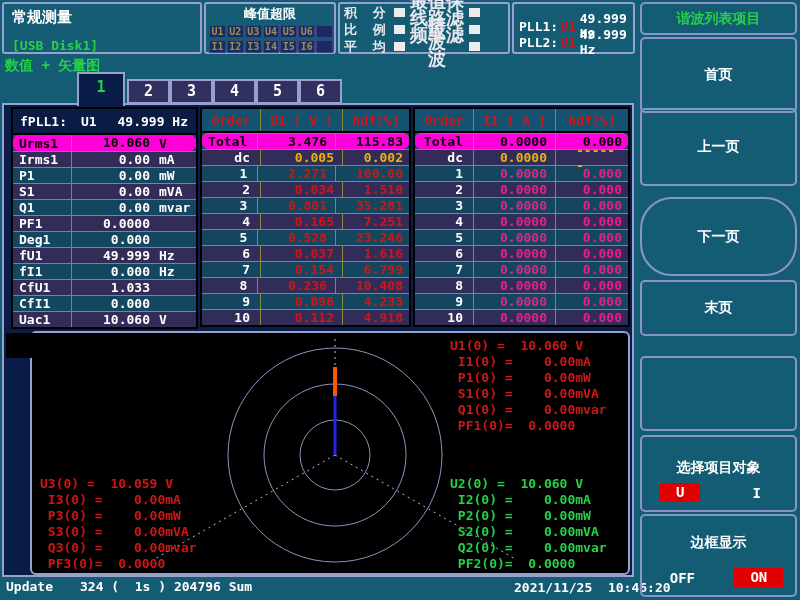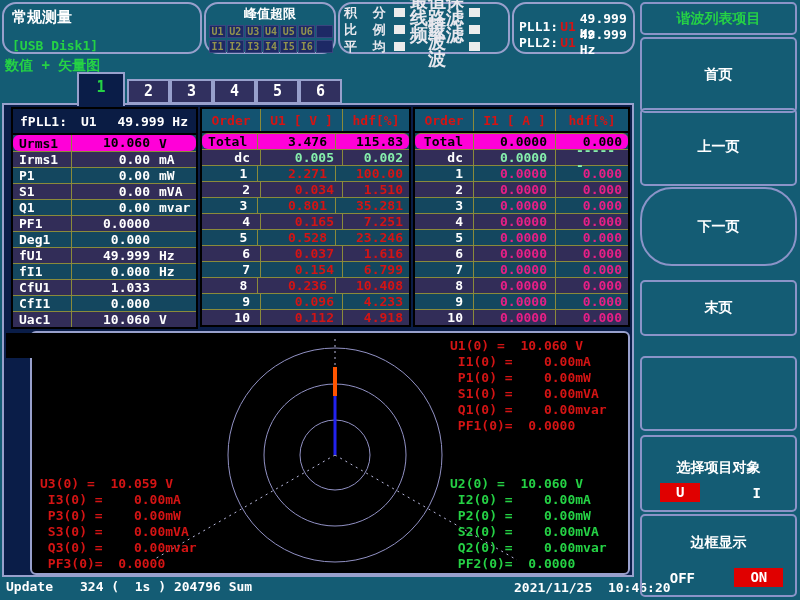--- a/index.html
+++ b/index.html
@@ -5,21 +5,21 @@
   :root{
     --lav:#98a0cc; --navy:#0a1d48; --teal-bg:#145c74;
     --teal-row:#14475f; --indigo-row:#322d58; --gold:#8a8a3a;
     --mag:#ff00d8; --red:#d41414; --pink:#e81f86; --green:#25d245;
     --badge:#e00000; --cellbg:#1d2965; --cellfg:#93944e;
   }
   html,body{margin:0;padding:0;}
   body{font-family:"DejaVu Sans Mono", monospace; font-weight:bold;}
   .screen{position:relative;width:800px;height:600px;background:var(--teal-bg);overflow:hidden;}
   .abs{position:absolute;}
-  .box{position:absolute;border:2px solid var(--lav);border-radius:14px;box-sizing:border-box;}
+  .box{position:absolute;border:2px solid var(--lav);border-radius:3px;box-sizing:border-box;}
   .w{color:#fff;}
 
   
   .t-title{left:8px;top:4px;font-size:15px;color:#fff;}
   .t-usb{left:8px;top:34px;font-size:13px;color:var(--green);}
   .peak-title{text-align:center;font-size:13px;color:#fff;margin-top:1px;}
   .peak-row{display:flex;margin:2px 0 0 3px;}
   .pcell{width:17px;height:13px;background:var(--cellbg);border:1px solid #39457f;
          color:var(--cellfg);font-size:10px;line-height:12px;text-align:center;margin-right:1px;box-sizing:border-box;}
   .tog-row{display:flex;align-items:center;height:17px;padding-left:4px;}
@@ -49,21 +49,21 @@
   .magrow .lt-val{color:#000;}
   .lt-unit{width:42px;padding-left:5px;color:#fff;box-sizing:border-box;}
   .magrow .lt-unit{color:#000;}
   .hhead{height:24px;background:#135371;border-bottom:2px solid #000;color:var(--red);border-top:none;}
   .hc{box-sizing:border-box;align-self:stretch;display:flex;align-items:center;}
   .c-order{width:58px;justify-content:flex-end;padding-right:10px;}
   .c-val{width:82px;border-left:1px solid var(--gold);justify-content:flex-end;padding-right:8px;}
   .c-hdf{flex:1;border-left:1px solid var(--gold);justify-content:flex-end;padding-right:6px;padding-left:20px;}
   .hhead .hc{justify-content:center;padding:0;}
   .ord{color:#fff;} .magrow .ord{color:#000;}
-  .v-red{color:var(--red);} .v-pink{color:var(--pink);} .v-wh{color:#86efac;} .v-blk{color:#000;}
+  .v-red{color:var(--red);} .v-pink{color:var(--pink);} .v-wh{color:#eab308;} .v-blk{color:#000;}
 
   
   .vec{left:26px;top:226px;width:600px;height:244px;background:#000;border:2px solid var(--lav);border-radius:6px;position:absolute;box-sizing:border-box;overflow:hidden;}
   .vec pre{position:absolute;margin:0;font-family:"DejaVu Sans Mono",monospace;font-weight:bold;font-size:13px;line-height:16px;}
   .marker{left:6px;top:333px;width:34px;height:25px;background:#000;z-index:5;}
 
   
   .status{left:0;top:579px;width:640px;height:21px;color:#fff;font-size:13px;display:flex;}
   .st-upd{padding-left:6px;width:74px;}
   .st-val{white-space:pre;}
@@ -405,21 +405,21 @@
   <div class="abs status">
     <span class="st-upd">Update</span>
     <span class="st-val">324 (  1s ) 204796 Sum</span>
   </div>
   <div class="st-date abs">2021/11/25  10:46:20</div>
 
   <div class="side-box side-title">谐波列表项目</div>
   <div id="side-nav">
       <div class="side-box" style="top: 37px; height: 76px;">首页</div>
       <div class="side-box" style="top: 108px; height: 78px;">上一页</div>
-      <div class="side-box" style="top: 187px; height: 79px; border-radius: 32px;">下一页</div>
+      <div class="side-box" style="top: 197px; height: 79px; border-radius: 32px;">下一页</div>
       <div class="side-box" style="top: 280px; height: 56px;">末页</div>
       <div class="side-box" style="top: 356px; height: 75px;"></div>
     </div>
 
   <div class="side-box" style="top:435px;height:77px;">
     <div class="side-label">选择项目对象</div>
     <div class="opt-row" id="select-opts">
         <span class="badge">U</span>
         <span class="plain-opt">I</span>
       </div>

